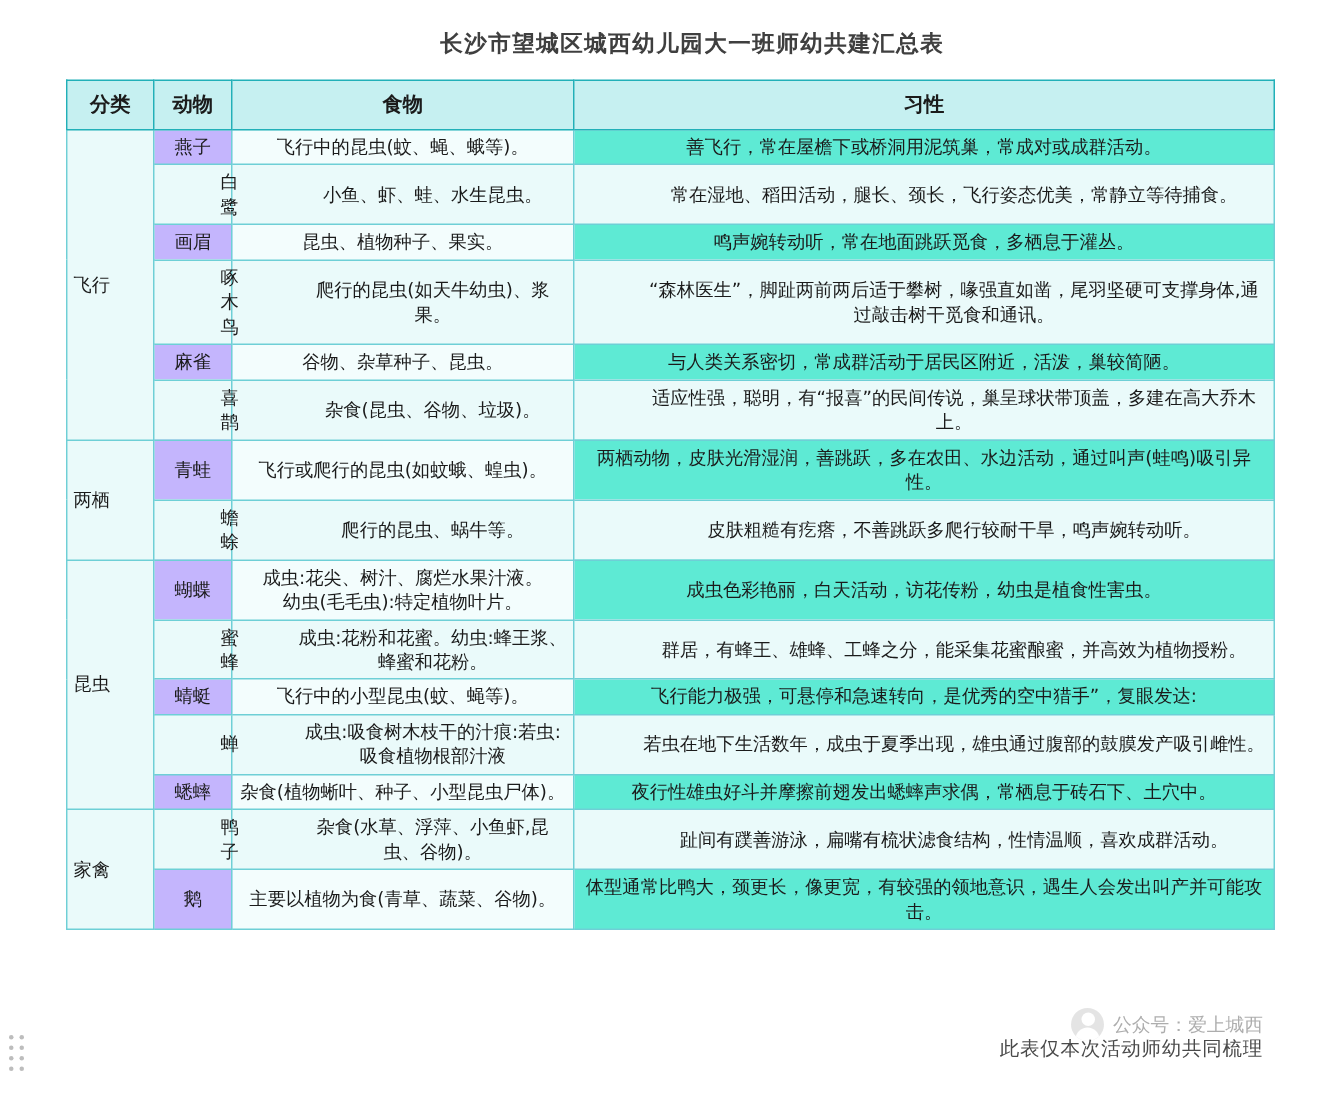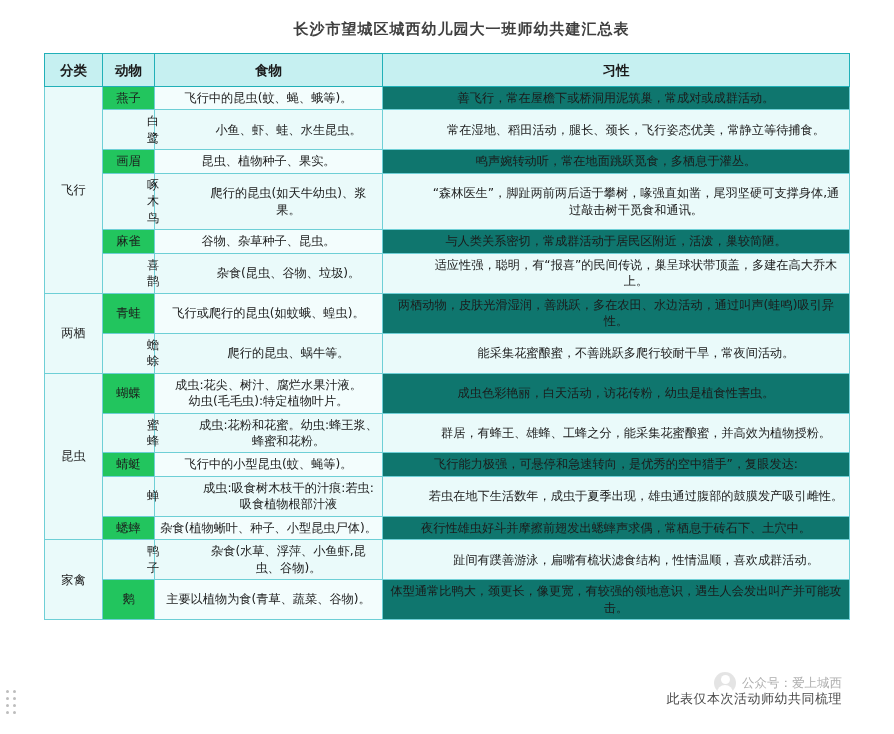--- a/index.html
+++ b/index.html
@@ -46,37 +46,37 @@
   table.main thead th {
     background: #c6f0f1;
     text-align: center;
     font-weight: bold;
     font-size: 13.5px;
     height: 26px;
     border-color: #21b0b8;
   }
   td.c-cat {
     background: #eafafa;
-    text-align: center;
+    text-align: left;
     padding-left: 6px;
     font-size: 13px;
     vertical-align: top;
     padding-top: 6px;
   }
   td.c-animal {
-    background: #22c55e;
+    background: #c4b5fd;
     text-align: center;
     font-size: 12.6px;
   }
   td.c-food {
     background: #f3fdfd;
     text-align: center;
   }
   td.c-habit {
-    background: #0f766e;
+    background: #5eead4;
     text-align: center;
   }
   tr.alt td.c-animal, tr.alt td.c-food, tr.alt td.c-habit {
     background: #eafafa;
     padding-left: 44px;
   }
   .col-cat { width: 58px; }
   .col-animal { width: 52px; }
   .col-food { width: 228px; }
   .col-habit { width: auto; }
@@ -217,21 +217,21 @@
           <td class="c-food food-multi">
             <div>飞行或爬行的昆虫(如蚊蛾、蝗虫)。</div>
           </td>
           <td class="c-habit">两栖动物，皮肤光滑湿润，善跳跃，多在农田、水边活动，通过叫声(蛙鸣)吸引异性。</td>
         </tr>
         <tr class="alt">
           <td class="c-animal">蟾蜍</td>
           <td class="c-food food-multi">
             <div>爬行的昆虫、蜗牛等。</div>
           </td>
-          <td class="c-habit">能采集花蜜酿蜜，不善跳跃多爬行较耐干旱，常夜间活动。</td>
+          <td class="c-habit">皮肤粗糙有疙瘩，不善跳跃多爬行较耐干旱，鸣声婉转动听。</td>
         </tr>
         <tr>
           <td class="c-cat" rowspan="5">昆虫</td>
           <td class="c-animal">蝴蝶</td>
           <td class="c-food food-multi">
             <div>成虫:花尖、树汁、腐烂水果汁液。</div>
             <div>幼虫(毛毛虫):特定植物叶片。</div>
           </td>
           <td class="c-habit">成虫色彩艳丽，白天活动，访花传粉，幼虫是植食性害虫。</td>
         </tr>

